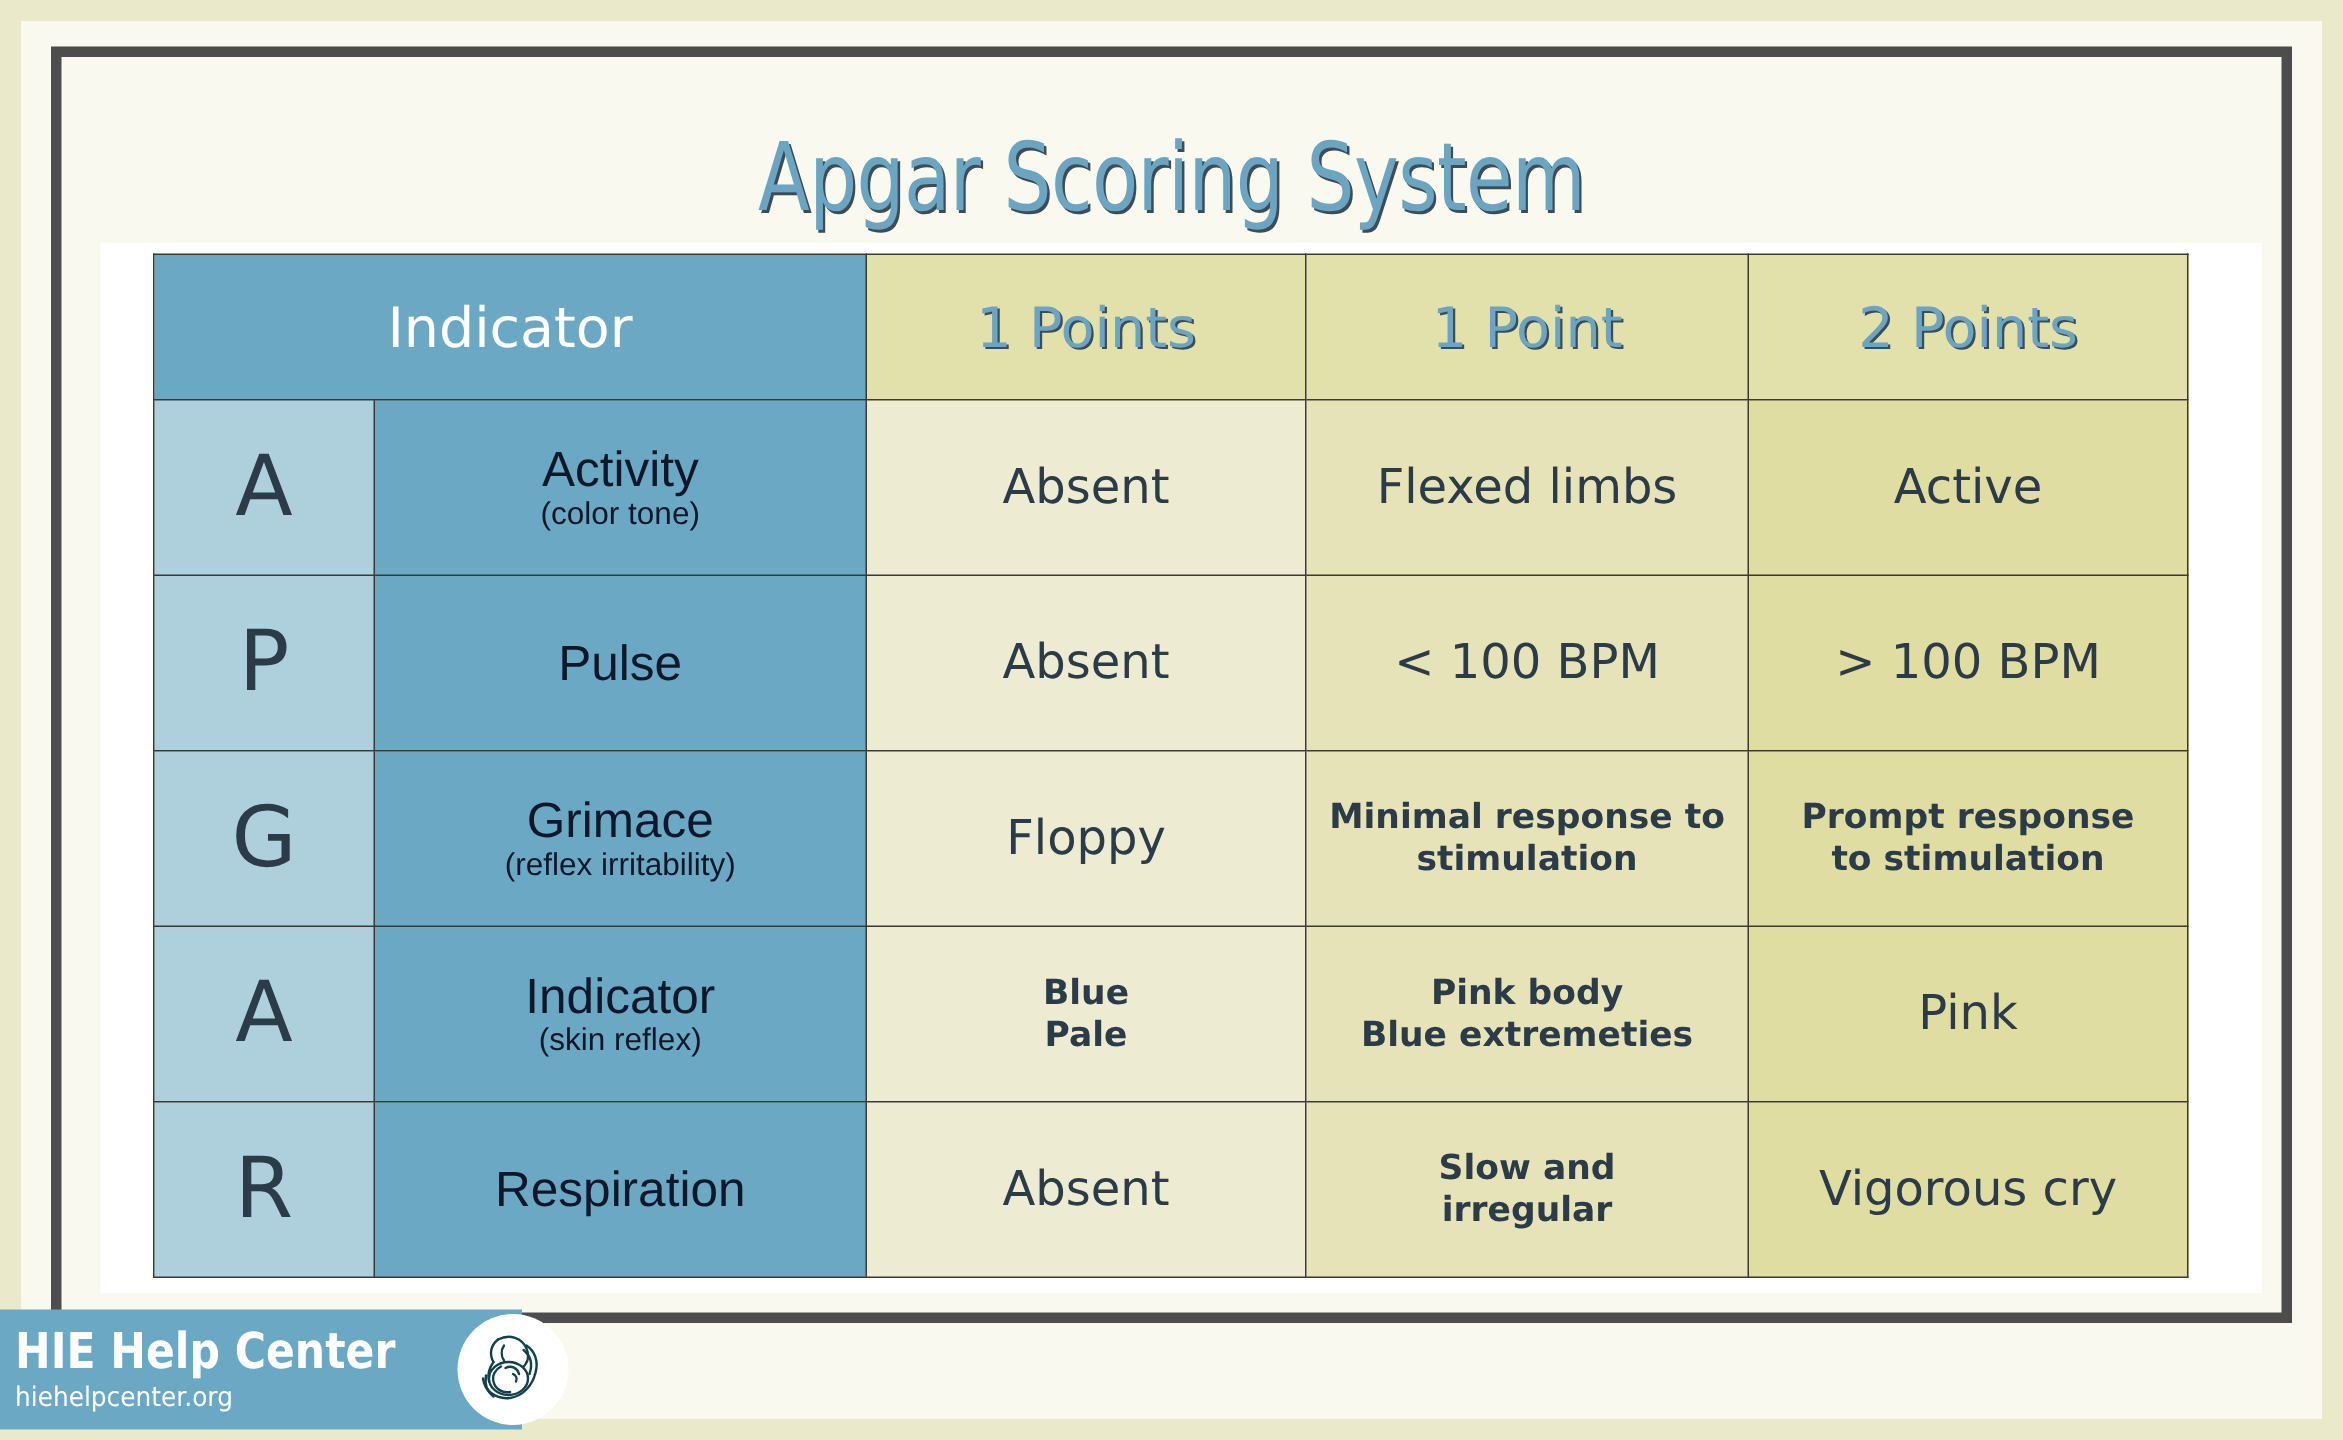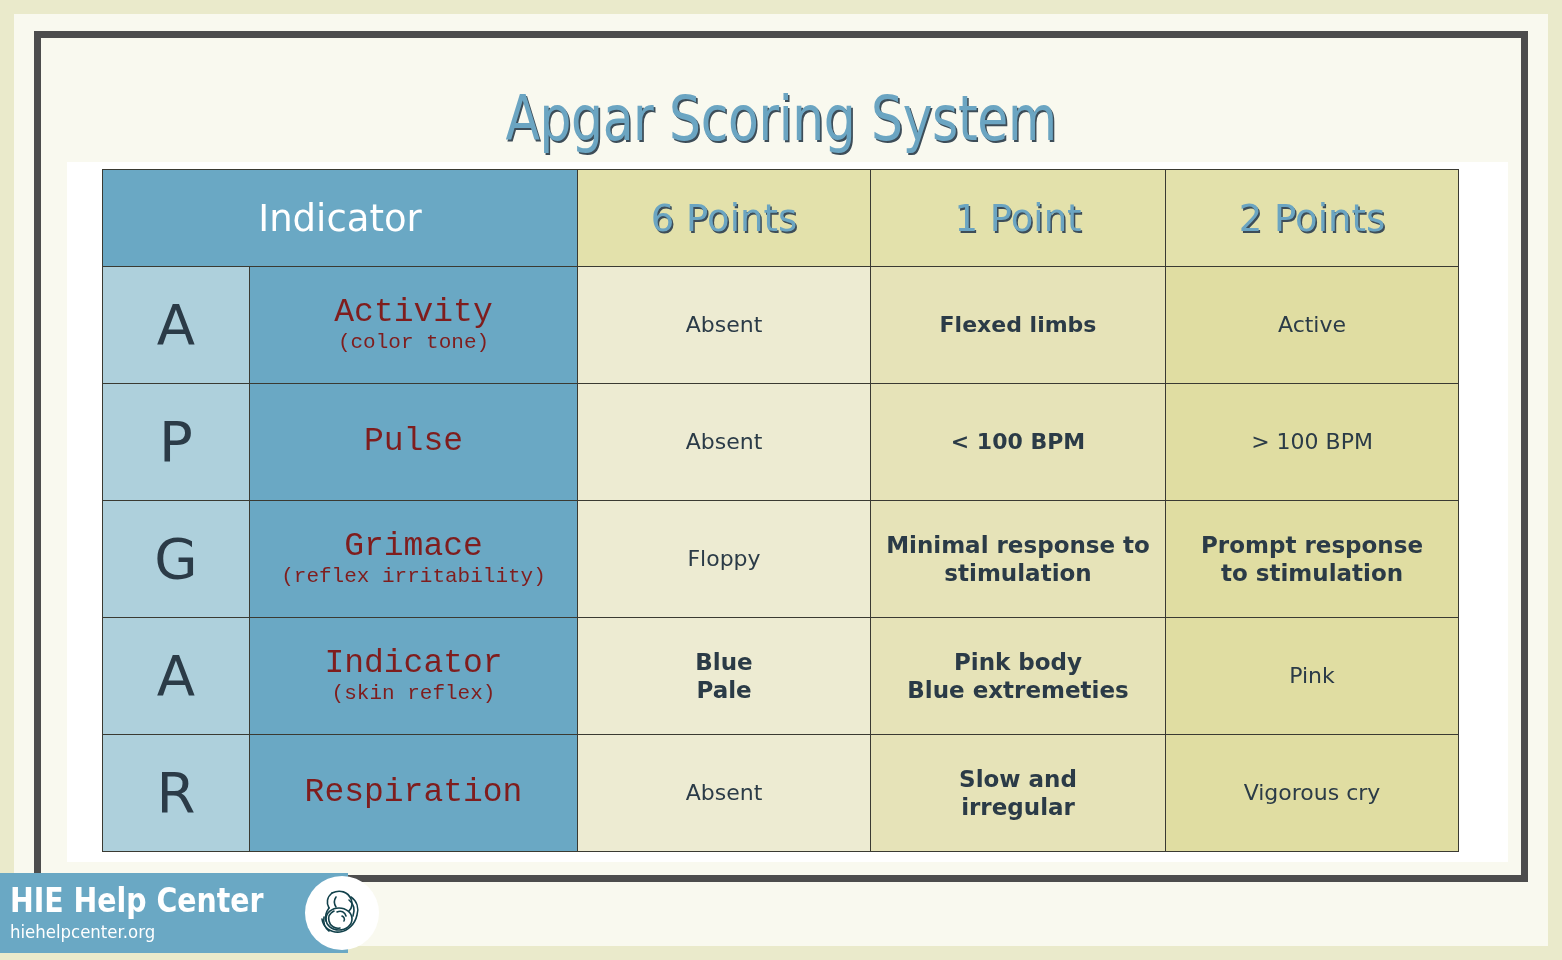--- a/index.html
+++ b/index.html
@@ -122,49 +122,49 @@
   .cell-letter {
     background: #aed0dc;
     color: #2b3b47;
     font-family: "DejaVu Sans", sans-serif;
     font-size: 56px;
     font-weight: 400;
     line-height: 1;
   }
   .cell-name {
     background: #6aa8c4;
-    color: #7f1d1d;
-    font-family: Liberation Mono, monospace;
+    color: #0f172a;
+    font-family: Liberation Sans, sans-serif;
     line-height: 1.08;
   }
   .cell-name .main {
     display: block;
     font-size: 33px;
     font-weight: 400;
   }
   .cell-name .sub {
     display: block;
     font-size: 21px;
     font-weight: 400;
     margin-top: 1px;
   }
   .cell-name .sub:empty { display: none; }
 
   .cell-val {
     color: #2b3b47;
     font-family: "DejaVu Sans", sans-serif;
-    font-size: 22px;
+    font-size: 32px;
     line-height: 1.22;
     padding: 0 8px;
   }
   .cell-val .l2 { display: block; }
   .cell-val .l2:empty { display: none; }
 
   .v0 { background: #edebd2; }
-  .v1 { background: #e6e3b8; font-weight: bold; }
+  .v1 { background: #e6e3b8; }
   .v2 { background: #e0dda2; }
 
   .cell-val.two-line { font-weight: 700; font-size: 23px; }
 
   
   .logo {
     position: absolute;
     left: 0;
     bottom: 7px;
     width: 348px;
@@ -226,21 +226,21 @@
       <colgroup>
         <col class="c-letter">
         <col class="c-name">
         <col class="c-p0">
         <col class="c-p1">
         <col class="c-p2">
       </colgroup>
       <thead>
         <tr>
           <th class="hdr-indicator" colspan="2">Indicator</th>
-          <th class="hdr-points first">6 Points</th>
+          <th class="hdr-points first">1 Points</th>
           <th class="hdr-points">1 Point</th>
           <th class="hdr-points last">2 Points</th>
         </tr>
       </thead>
       <tbody>
 
         <tr>
           <td class="cell-letter">A</td>
           <td class="cell-name">
             <span class="main">Activity</span>

